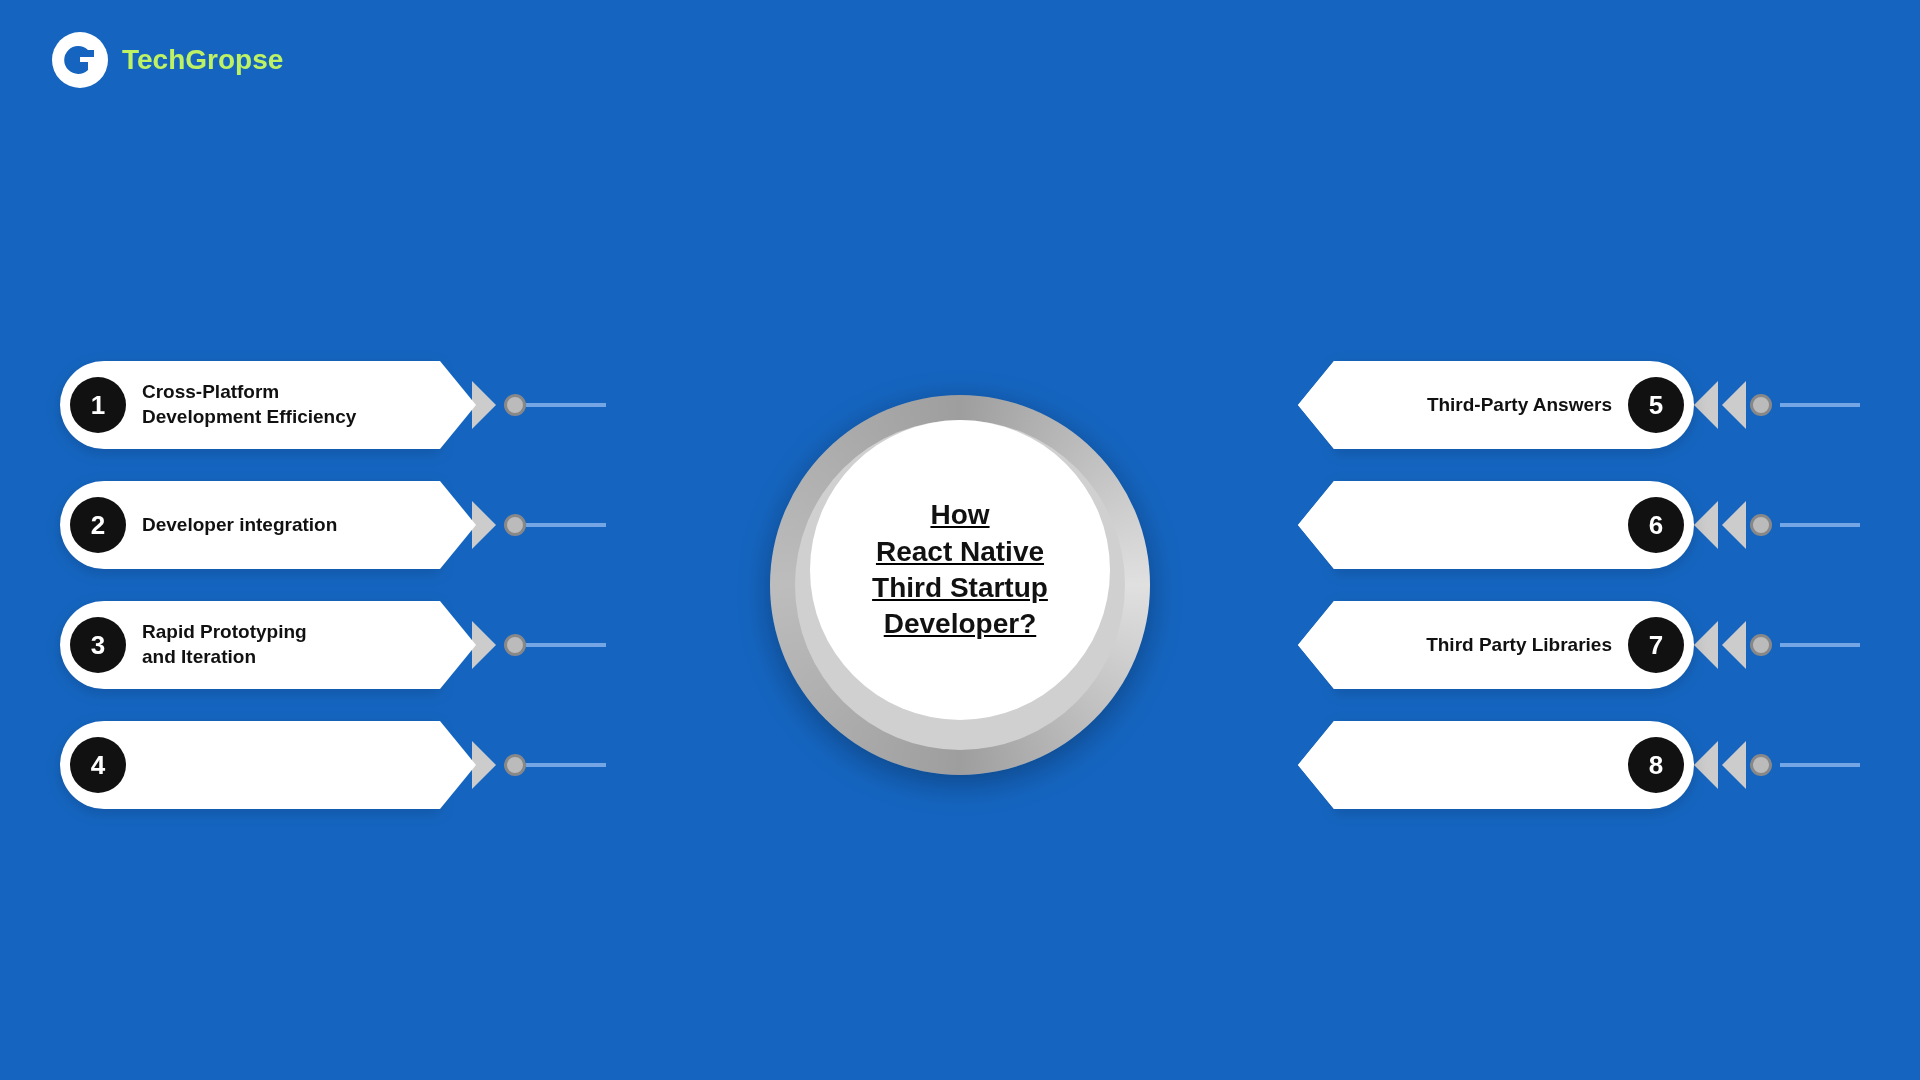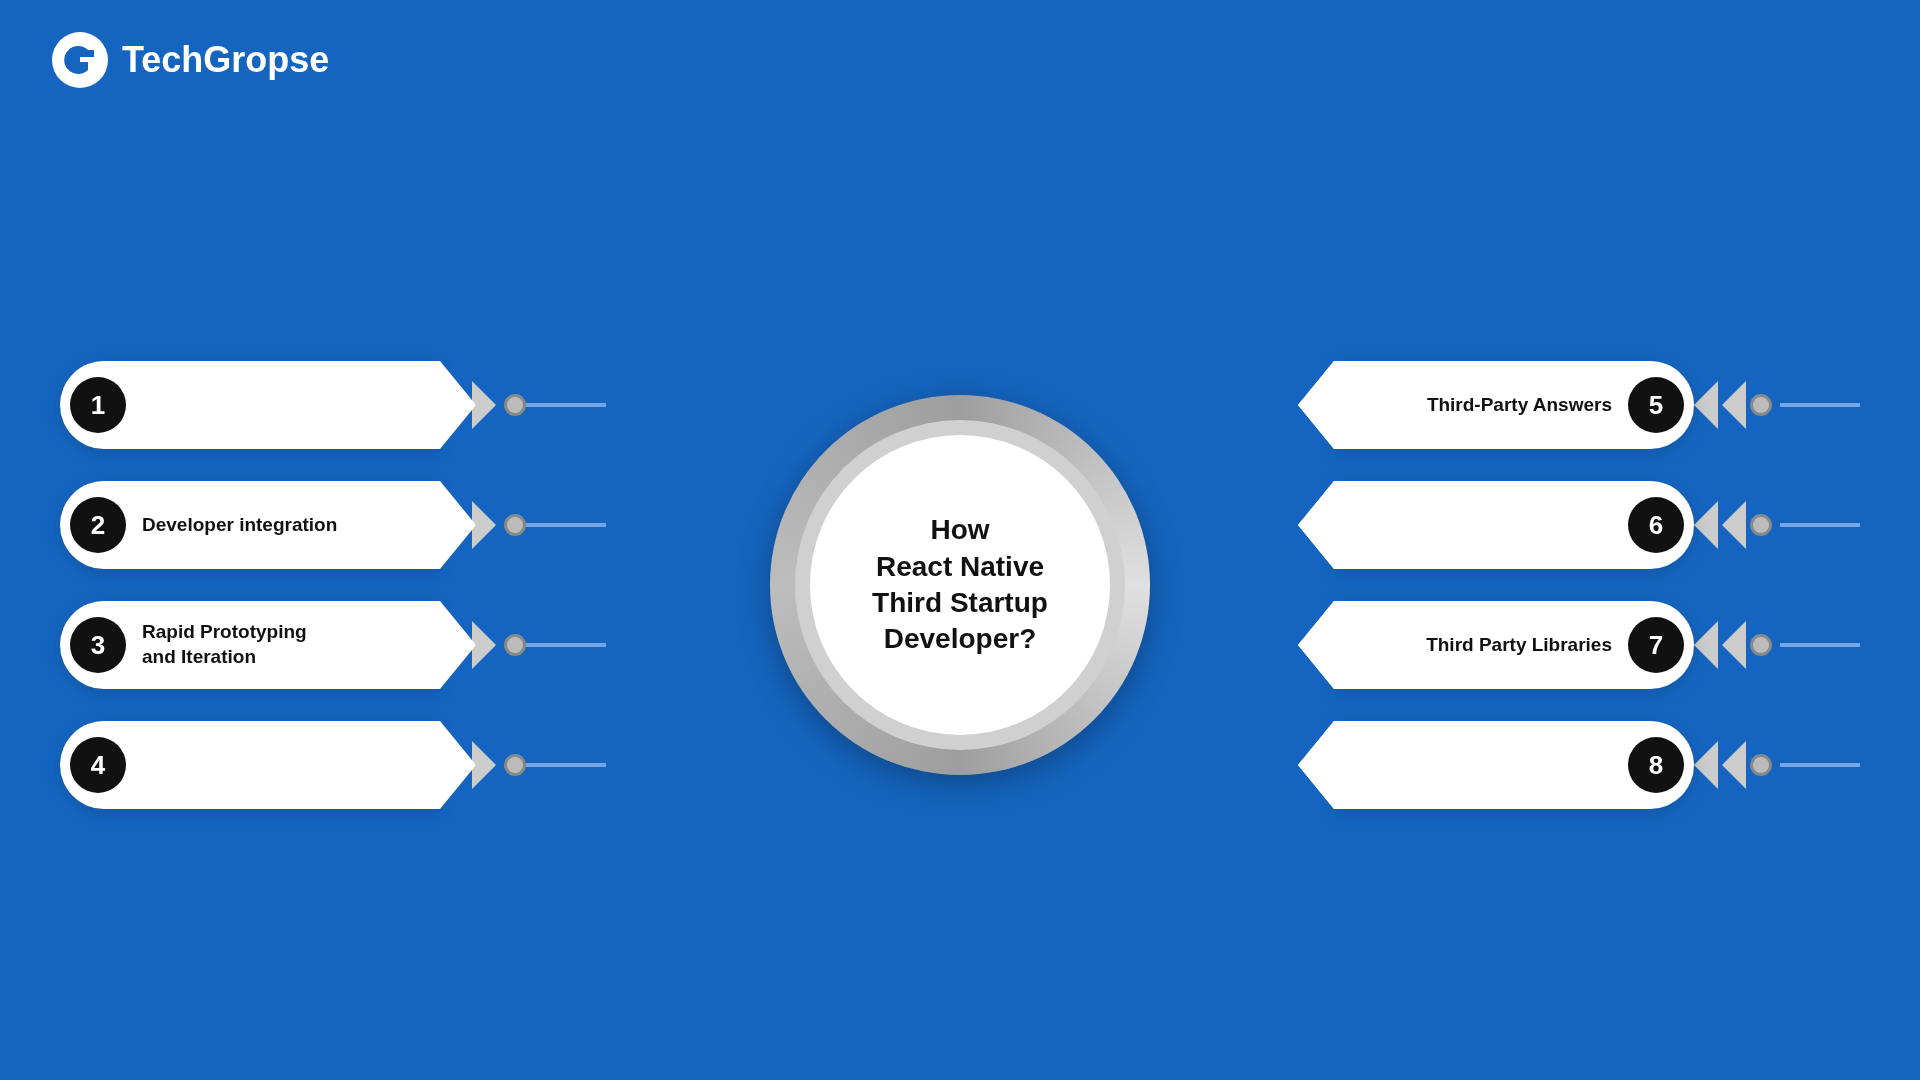--- a/index.html
+++ b/index.html
@@ -22,44 +22,45 @@
       align-items: center;
       gap: 12px;
     }
 
     .logo-icon {
       width: 60px;
       height: 60px;
     }
 
     .logo-text {
-      color: #ffffff;
-      font-size: 36px;
+      color: #bef264;
+      font-size: 28px;
       font-weight: 700;
     }
 
     .outer-ring {
       width: 380px;
       height: 380px;
       border-radius: 50%;
       background: conic-gradient(#9E9E9E 0deg, #E0E0E0 90deg, #9E9E9E 180deg, #BDBDBD 270deg, #9E9E9E 360deg);
       display: flex;
       align-items: center;
       justify-content: center;
       box-shadow: 0 8px 32px rgba(0,0,0,0.3);
     }
 
     .inner-ring {
       width: 330px;
       height: 330px;
       border-radius: 50%;
       background: #d0d0d0;
       display: flex;
-      align-items: center;
-      justify-content: center;
+      align-items: flex-start;
+      justify-content: center;
+      text-decoration: underline;
     }
 
     .center-circle {
       width: 300px;
       height: 300px;
       border-radius: 50%;
       background: white;
       display: flex;
       align-items: center;
       justify-content: center;
@@ -249,20 +250,21 @@
             </div>
           </div>
         </div>
       </div>
     </div>
 
     <div class="left-col">
     <div class="row-item-left">
           <div class="pill-left">
             <div class="number-badge">1</div>
+            <div class="item-label">Cross-Platform<br>Development Efficiency</div>
           </div>
           <div style="display: flex; align-items: center; margin-left: 4px;">
             <div style="width: 0px; height: 0px; border-top: 24px solid transparent; border-bottom: 24px solid transparent; border-left: 24px solid rgb(204, 204, 204);"></div>
             <div style="width: 0px; height: 0px; border-top: 24px solid transparent; border-bottom: 24px solid transparent; border-left: 24px solid rgb(204, 204, 204); margin-left: 4px;"></div>
           </div>
           <div class="conn-ball" style="margin-left: 8px;"></div>
           <div class="conn-line"></div>
         </div>
         <div class="row-item-left">
           <div class="pill-left">

